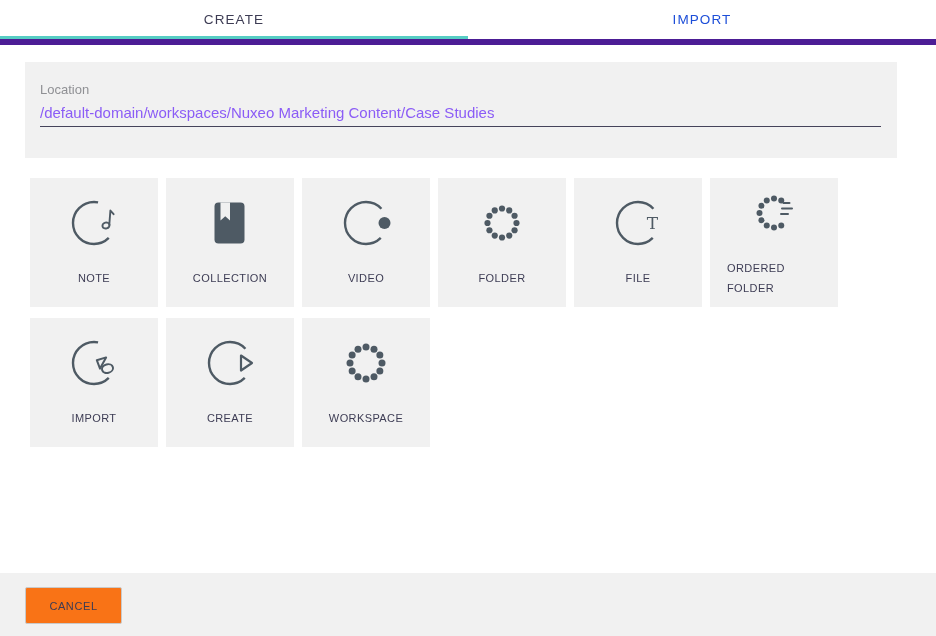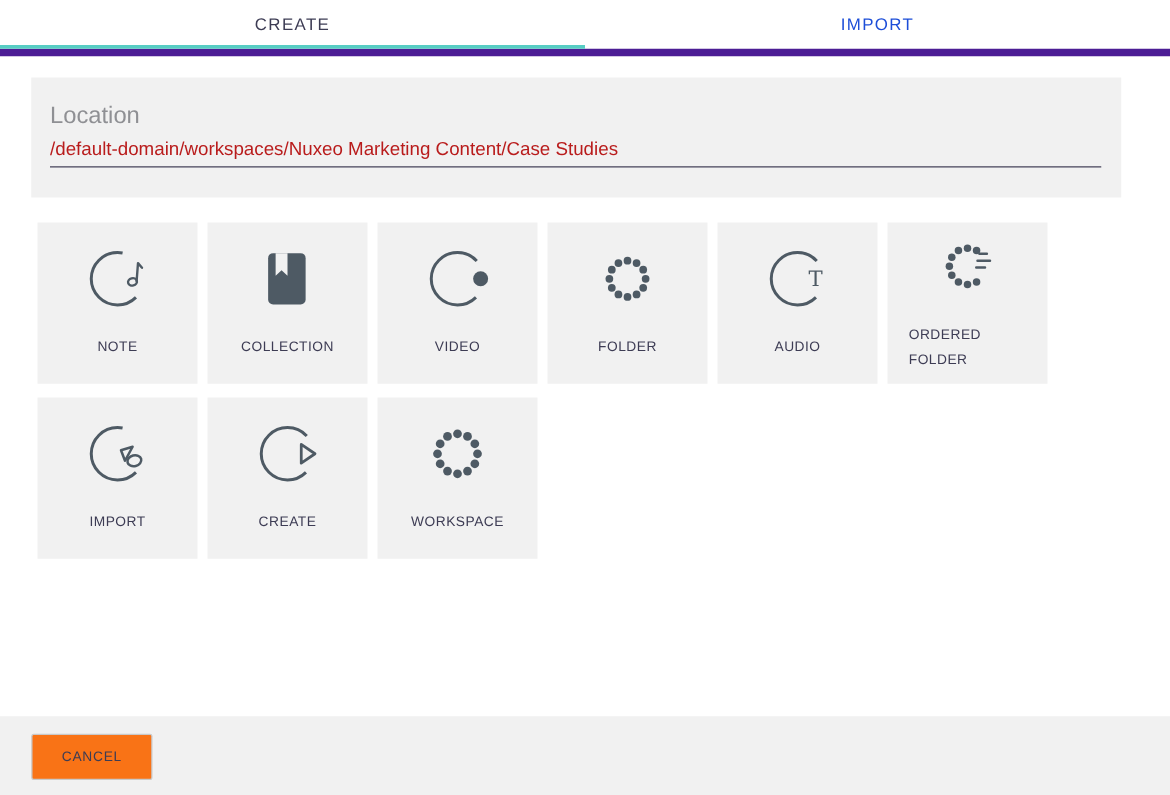--- a/index.html
+++ b/index.html
@@ -26,24 +26,24 @@
   .tab.active { box-shadow: inset 0 -3px 0 var(--accent, #57cdc4); }
   .tab.inactive { color: #1d4ed8; }
 
   
   .location-box {
     margin: 17px 0 0 25px;
     width: 872px; height: 96px;
     background: var(--panel, #f1f1f1);
     padding: 20px 16px 0 15px;
   }
-  .location-label { font-size: 19px; color: #8f9094; }
+  .location-label { font-size: 13px; color: #8f9094; }
   .location-value {
     margin-top: 7px; padding-bottom: 5px;
-    font-size: 15px; color: #b91c1c;
+    font-size: 15px; color: #8b5cf6;
     border-bottom: 1px solid #45435a;
     white-space: nowrap; overflow: hidden;
     cursor: text;
   }
 
   
   .tiles {
     margin: 20px 0 0 30px;
     width: 880px;
     display: flex; flex-wrap: wrap;
@@ -144,21 +144,21 @@
       </g>
     </svg>
     <div class="tile-label">FOLDER</div>
   </div>
 
   <div class="tile">
     <svg class="icon" viewBox="0 0 50 50">
       <circle cx="25" cy="25" r="21" fill="none" stroke="currentColor" stroke-width="2.4" stroke-dasharray="99 33" stroke-dashoffset="115.5"></circle>
       <text x="39.5" y="31" font-size="17" font-family="'DejaVu Serif', serif" fill="currentColor" text-anchor="middle">T</text>
     </svg>
-    <div class="tile-label">AUDIO</div>
+    <div class="tile-label">FILE</div>
   </div>
 
   <div class="tile tile--ordered">
     <svg class="icon" viewBox="0 0 50 50">
       <g fill="currentColor">
         <circle cx="32.25" cy="37.56" r="3"></circle>
           <circle cx="25" cy="39.5" r="3"></circle>
         <circle cx="17.75" cy="37.56" r="3"></circle>
           <circle cx="12.44" cy="32.25" r="3"></circle>
         <circle cx="10.5" cy="25" r="3"></circle>

